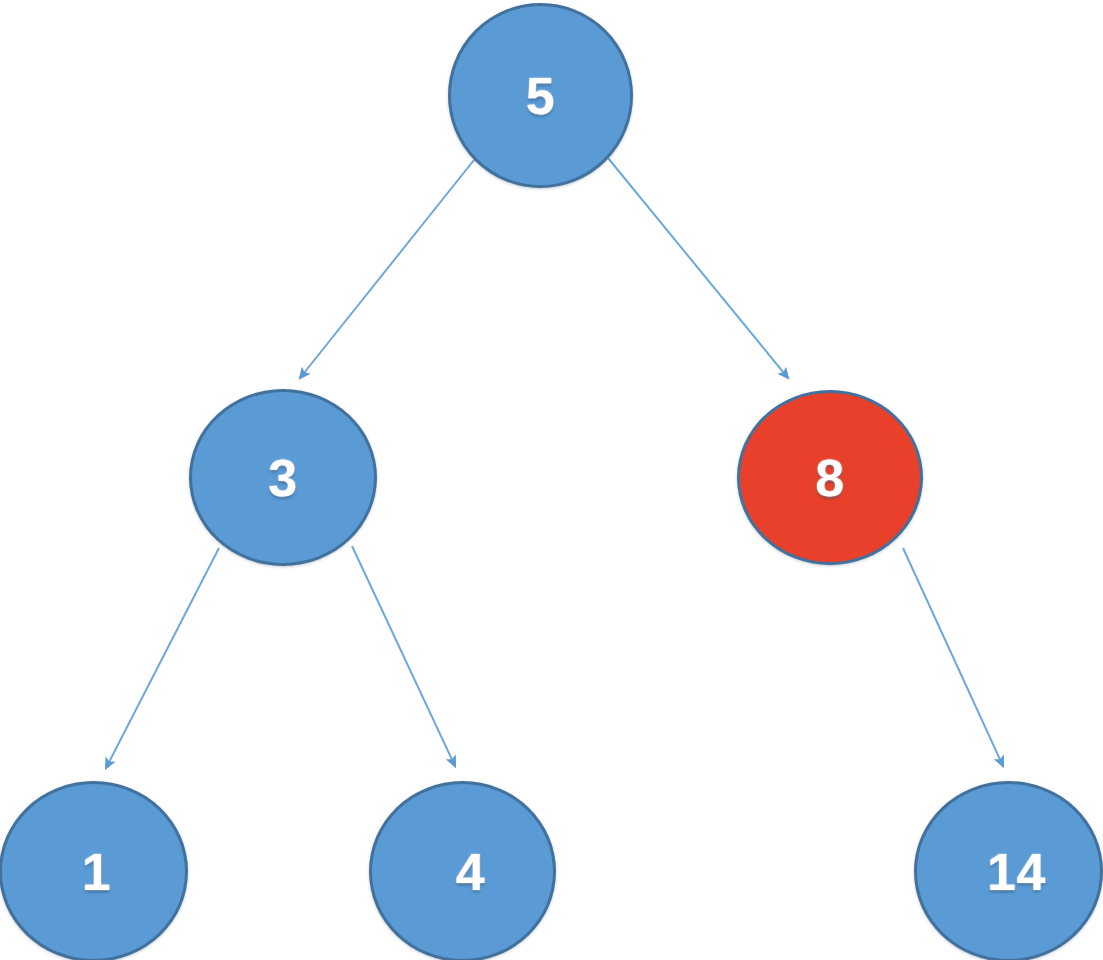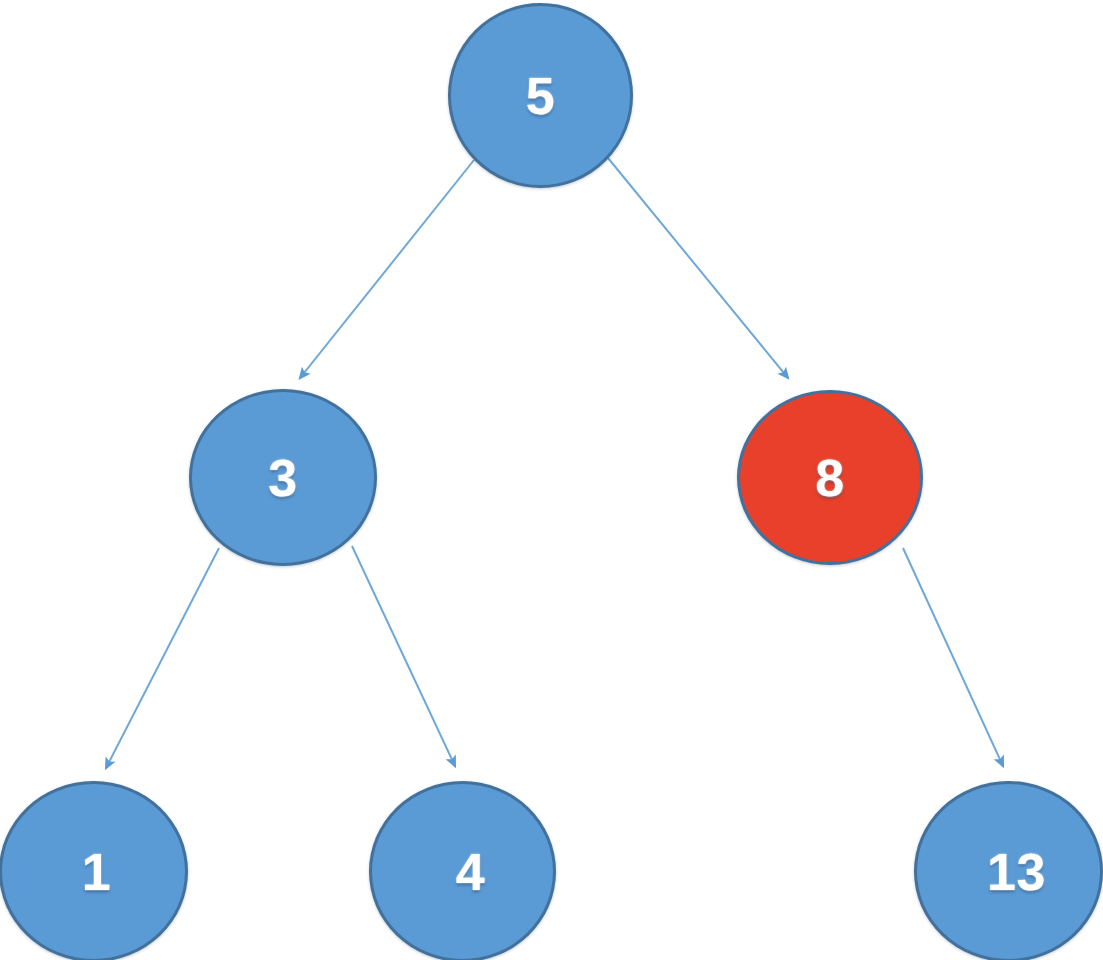--- a/index.html
+++ b/index.html
@@ -93,16 +93,16 @@
 
   <div class="node" id="node-1" style="background: rgb(91, 155, 213); border: 3px solid rgb(65, 113, 156);">
     <span class="node-label">1</span>
   </div>
 
   <div class="node" id="node-4" style="background: rgb(91, 155, 213); border: 3px solid rgb(65, 113, 156);">
     <span class="node-label">4</span>
   </div>
 
   <div class="node" id="node-10" style="background: rgb(91, 155, 213); border: 3px solid rgb(65, 113, 156);">
-    <span class="node-label">13</span>
+    <span class="node-label">14</span>
   </div>
 
 </div>
 
 </body></html>

